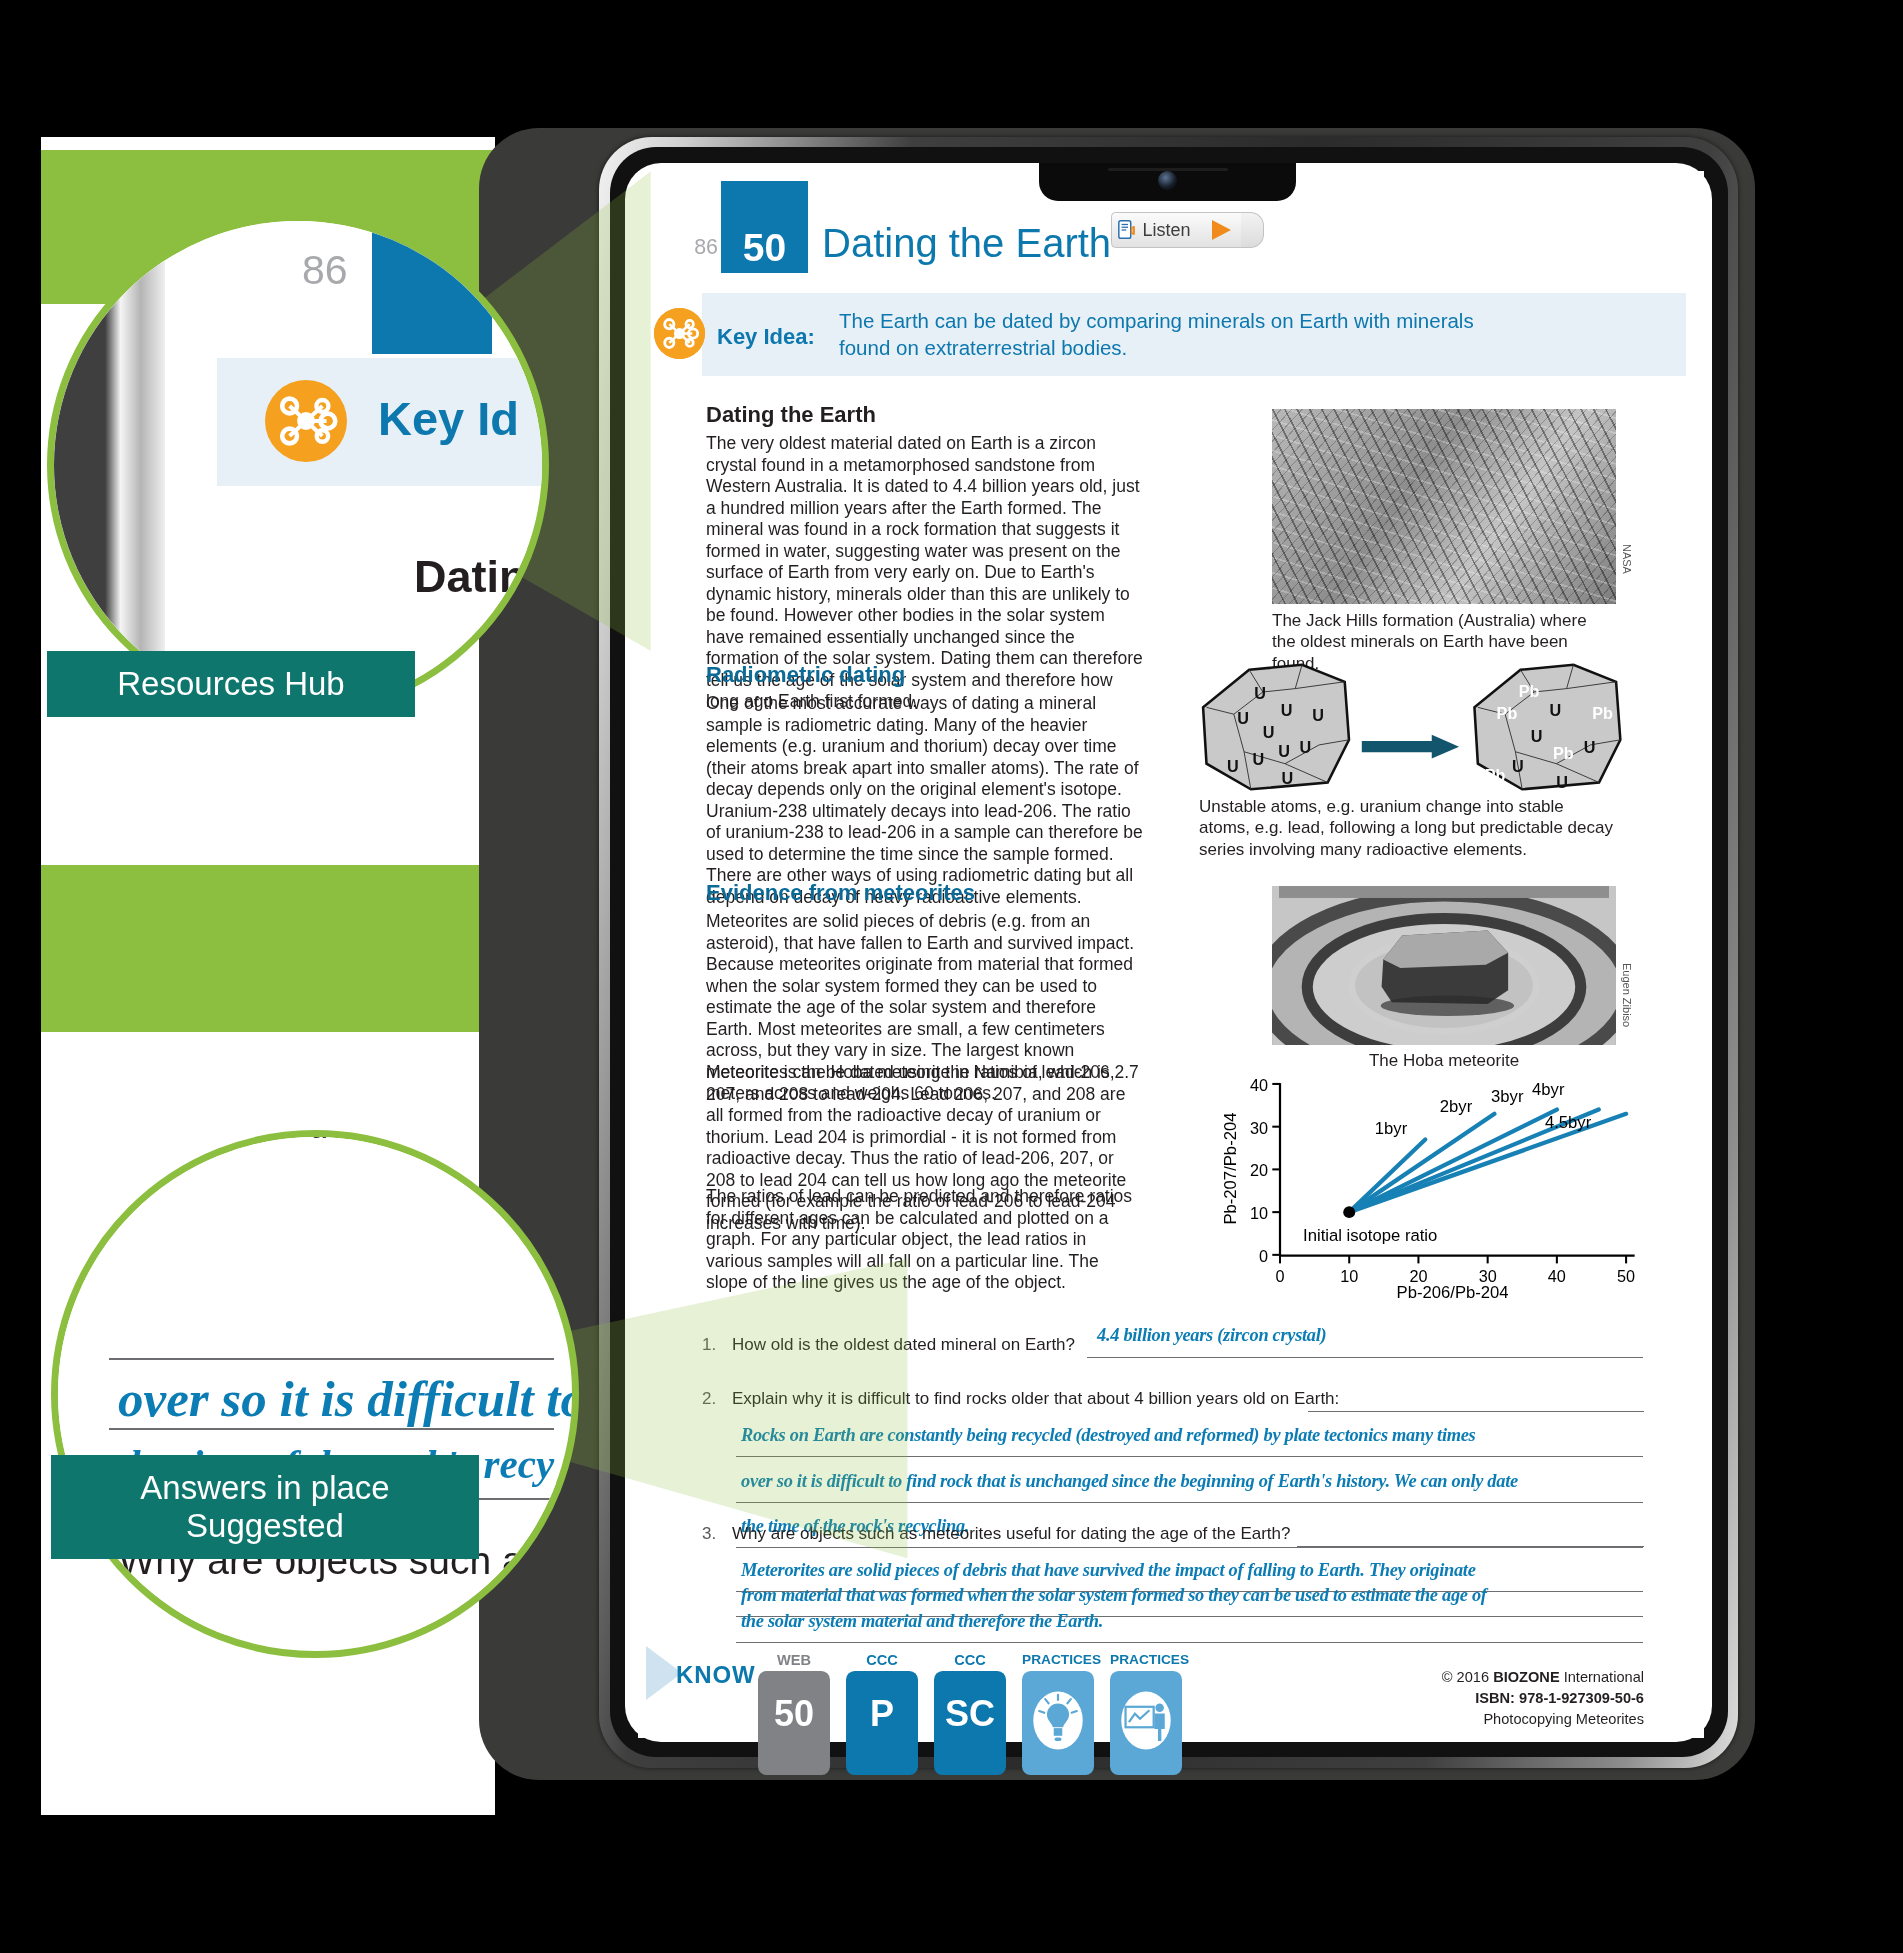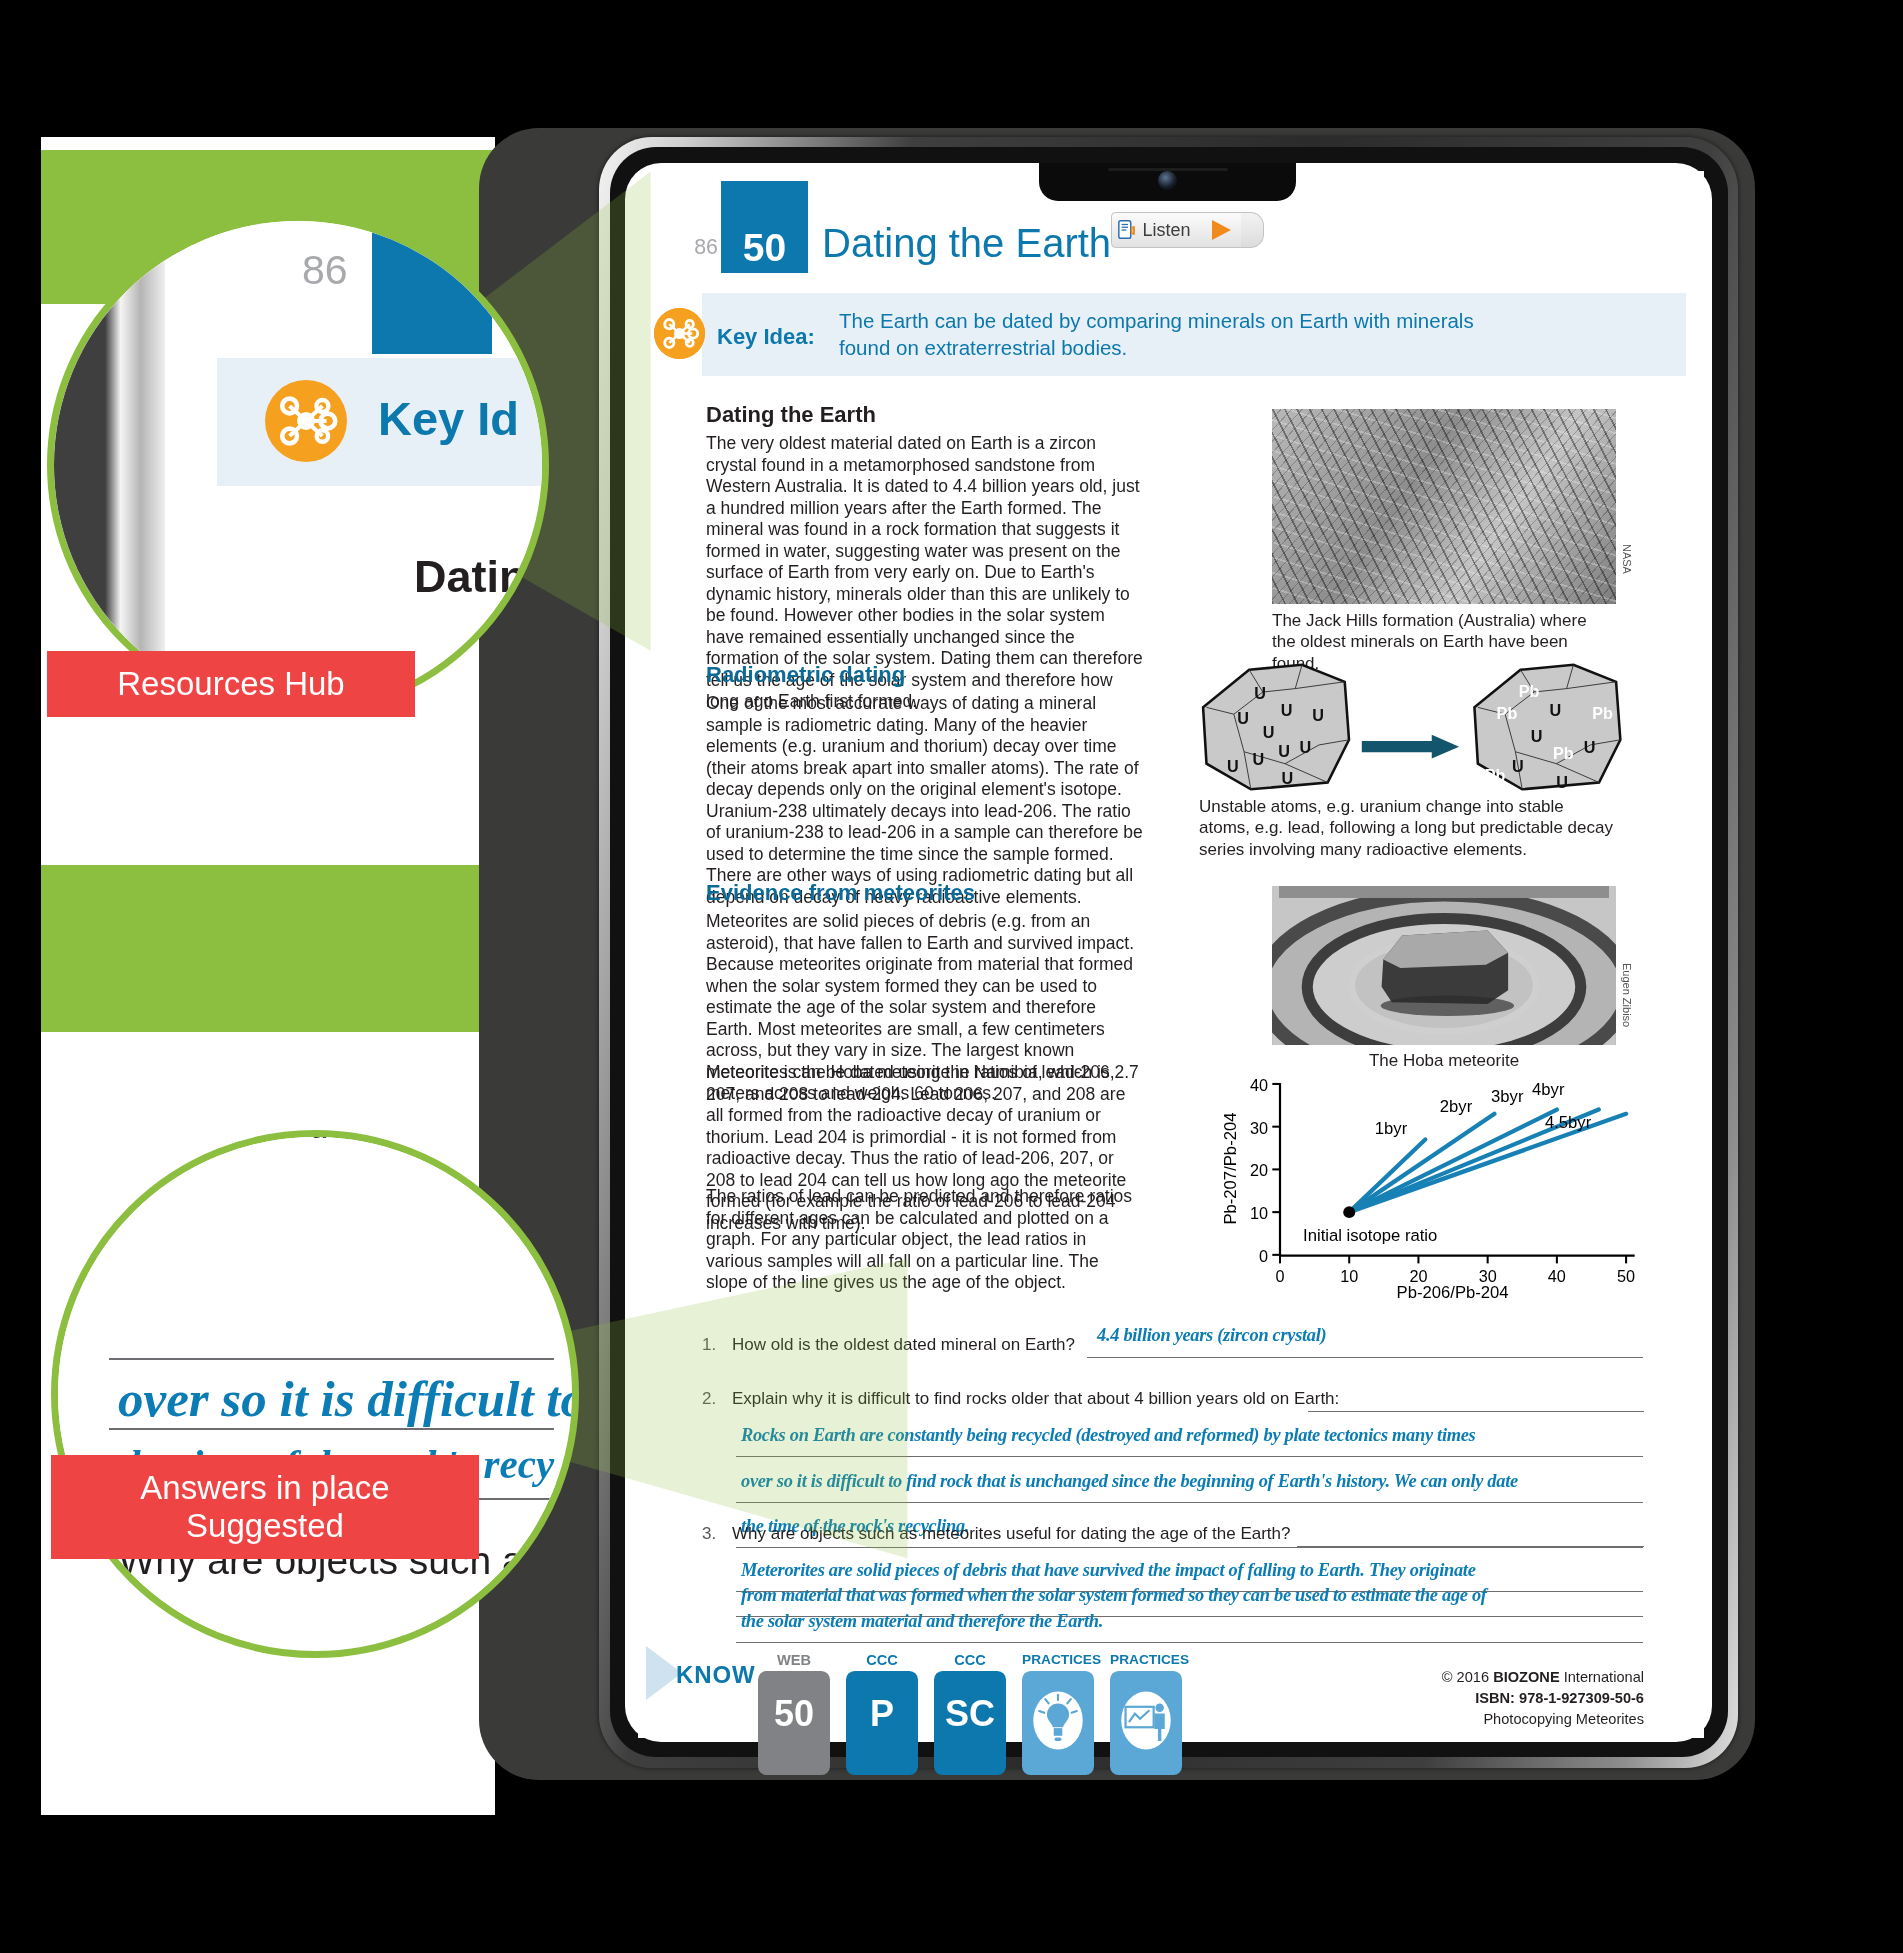--- a/index.html
+++ b/index.html
@@ -107,21 +107,21 @@
   #know-label{left:676px;top:1661px;font-size:24px;font-weight:bold;color:#0c78ad;
       letter-spacing:0.9px;}
   .fbox{position:absolute;width:72px;height:104px;border-radius:8.6px;}
   .fcap{position:absolute;width:72px;text-align:center;font-size:14.6px;font-weight:bold;}
   .fbox span{position:absolute;width:72px;text-align:center;top:22px;
       color:#fff;font-size:36px;font-weight:bold;}
   #copyright{left:1387px;top:1667px;width:257px;text-align:right;
       font-size:14.6px;line-height:1.45;color:#231f20;}
   .magcircle{position:absolute;border:7.7px solid #8cbf3f;border-radius:50%;
       background:#fff;overflow:hidden;}
-  .maglabel{position:absolute;background:#ef4444;color:#fff;text-align:center;
+  .maglabel{position:absolute;background:#0f766e;color:#fff;text-align:center;
       font-size:33px;line-height:1.16;padding:13.7px 0;}
 
   #mag1{left:47px;top:214px;width:488px;height:488px;}
   #mag2{left:51px;top:1130px;width:514px;height:514px;}
 </style>
 </head>
 <body>
 
 <div class="abs" id="page-sheet"></div>
 <div class="abs" id="green-band-top"></div>

